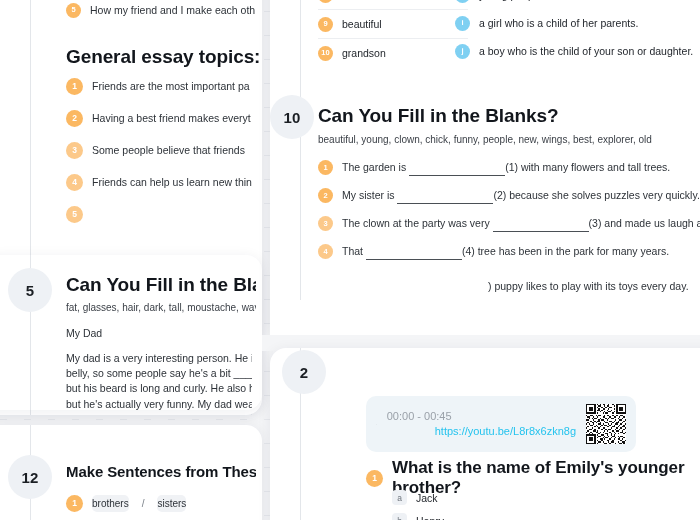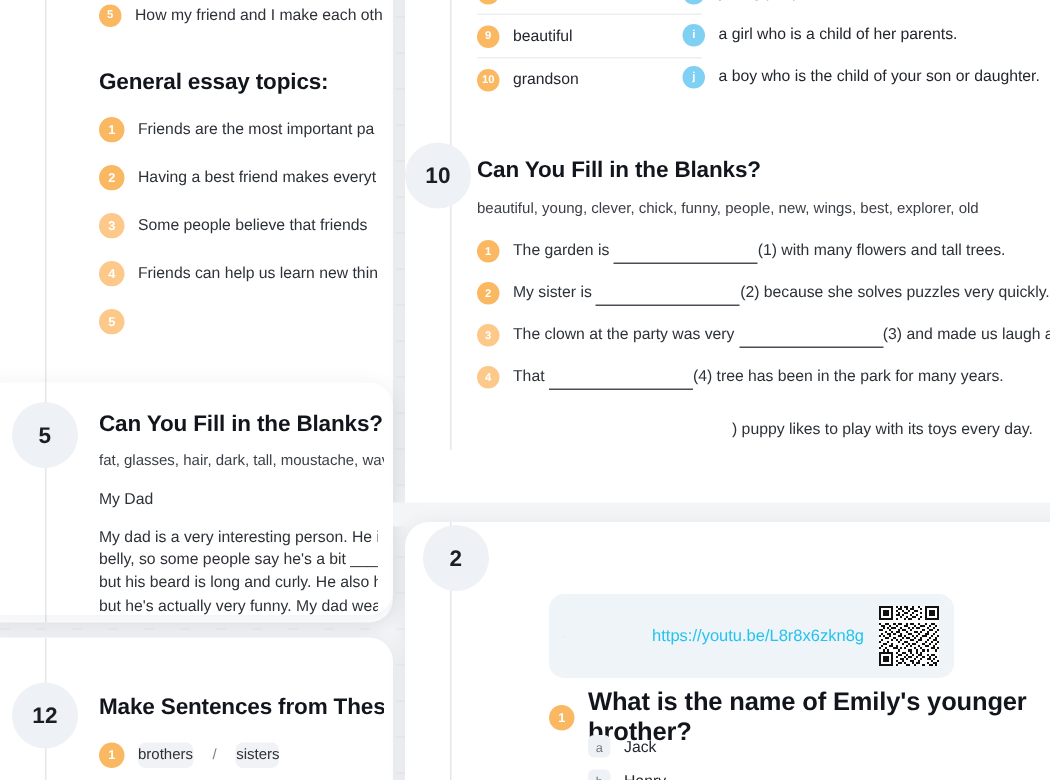--- a/index.html
+++ b/index.html
@@ -36,21 +36,21 @@
   }
   
   .spine{position:absolute;top:0;bottom:0;width:1px;background:#e3e6ea;}
 
   .secbadge{
     position:absolute;width:44px;height:44px;border-radius:50%;
     background:#eef1f5;display:flex;align-items:center;justify-content:center;
     font-weight:bold;font-size:15px;color:#1b1f24;letter-spacing:.2px;
   }
 
-  .h2{font-size:15px;font-weight:bold;color:#12161c;letter-spacing:-.1px;}
+  .h2{font-size:19px;font-weight:bold;color:#12161c;letter-spacing:-.1px;}
   .body{font-size:10.5px;color:#2d3238;line-height:1.55;}
   .wordbank{font-size:10px;color:#3a3f46;}
 
   .numdot{
     width:15px;height:15px;border-radius:50%;background:#fbb862;
     color:#fff;font-size:7.5px;font-weight:bold;
     display:flex;align-items:center;justify-content:center;flex:0 0 auto;
     line-height:1;
   }
   .numdot.lg{width:17px;height:17px;font-size:8.5px;}
@@ -193,21 +193,21 @@
       <div class="mtext">a girl who is a child of her parents.</div>
     </div>
     <div class="mrow" style="border-bottom:none;">
       <div class="ltrdot">j</div>
       <div class="mtext">a boy who is the child of your son or daughter.</div>
     </div>
   </div>
 
   <div class="h2" style="position:absolute;left:48px;top:310px;">Can You Fill in the Blanks?</div>
 
-  <div class="wordbank" style="position:absolute;left:48px;top:339px;">beautiful, young, clever, chick, funny, people, new, wings, best, explorer, old</div>
+  <div class="wordbank" style="position:absolute;left:48px;top:339px;">beautiful, young, clown, chick, funny, people, new, wings, best, explorer, old</div>
 
   <div class="row" style="position:absolute;left:48px;top:364px;">
     <div class="numdot">1</div>
     <div class="body">
       <span>The garden is</span>
       <span class="blank" style="width:96px;">&nbsp;</span><span>(1) with many flowers and tall trees.</span>
     </div>
   </div>
 
   <div class="row" style="position:absolute;left:48px;top:392px;">
@@ -244,20 +244,21 @@
 
 <div class="card" style="left:270px;top:348px;width:460px;height:195px;">
   <div class="spine" style="left:30px;top:0;bottom:0;"></div>
 
 
   <div class="audiobar" style="position:absolute;left:96px;top:48px;width:250px;">
     <svg class="playicon" width="13" height="15" viewBox="0 0 13 15" aria-hidden="true">
       <path d="M2 1 L11 7.5 L2 14 Z" fill="none" stroke="#8b939b" stroke-width="1.3" stroke-linejoin="round"></path>
     </svg>
     <div style="flex:1 1 auto;">
+      <div class="ts">00:00 - 00:45</div>
       <div class="ytlink">https://youtu.be/L8r8x6zkn8g</div>
     </div>
     <svg class="qr" viewBox="0 0 29 29" shape-rendering="crispEdges">
       <rect width="29" height="29" fill="#fff"></rect>
       <g fill="#111">
         <path d="M0 0h7v7h-7z"></path>
           <path d="M22 0h7v7h-7z"></path>
           <path d="M0 22h7v7h-7z"></path>
       </g>
       <g fill="#fff">

